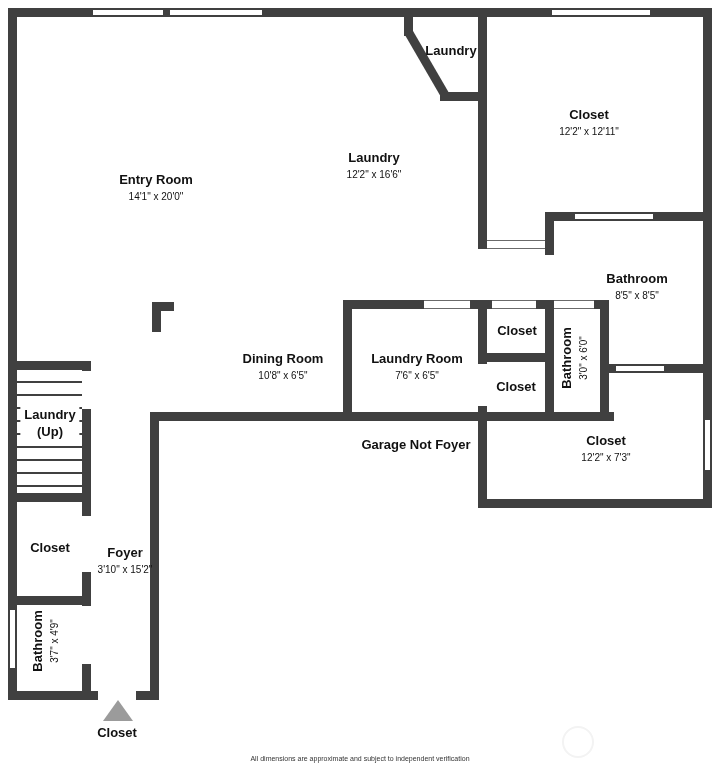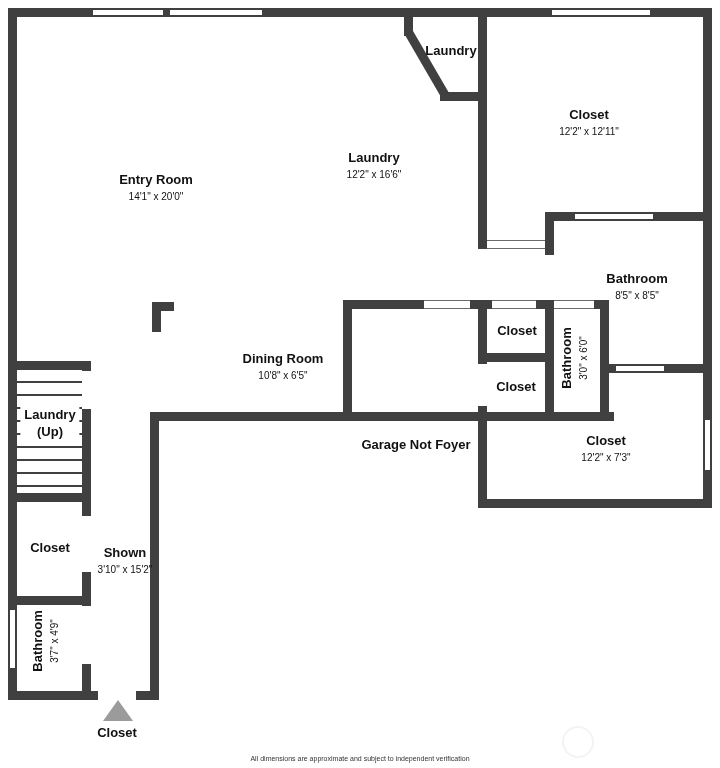--- a/index.html
+++ b/index.html
@@ -123,20 +123,24 @@
   <div class="room-label vertical" style="left:574px;top:358px;">
     <div class="room-name">Bathroom</div>
     <div class="room-dims">3'0" x 6'0"</div>
   </div>
 
   <div class="room-label" style="left:253px;top:366px;margin-left:30px;">
     <div class="room-name">Dining Room</div>
     <div class="room-dims">10'8" x 6'5"</div>
   </div>
 
+  <div class="room-label" style="left:417px;top:366px;">
+    <div class="room-name">Laundry Room</div>
+    <div class="room-dims">7'6" x 6'5"</div>
+  </div>
 
   <div class="room-label" style="left:50px;top:424px;">
     <div class="stairs-bg">
       <div class="room-name">Laundry</div>
       <div class="room-name">(Up)</div>
     </div>
   </div>
 
   <div class="room-label" style="left:416px;top:445px;">
     <div class="room-name">Garage Not Foyer</div>
@@ -145,21 +149,21 @@
   <div class="room-label" style="left:606px;top:448px;">
     <div class="room-name">Closet</div>
     <div class="room-dims">12'2" x 7'3"</div>
   </div>
 
   <div class="room-label" style="left:50px;top:548px;">
     <div class="room-name">Closet</div>
   </div>
 
   <div class="room-label" style="left:125px;top:560px;">
-    <div class="room-name">Shown</div>
+    <div class="room-name">Foyer</div>
     <div class="room-dims">3'10" x 15'2"</div>
   </div>
 
   <div class="room-label vertical" style="left:45px;top:641px;">
     <div class="room-name">Bathroom</div>
     <div class="room-dims">3'7" x 4'9"</div>
   </div>
 
   <div class="entry-arrow"></div>
   <div class="room-label" style="left:117px;top:733px;">

